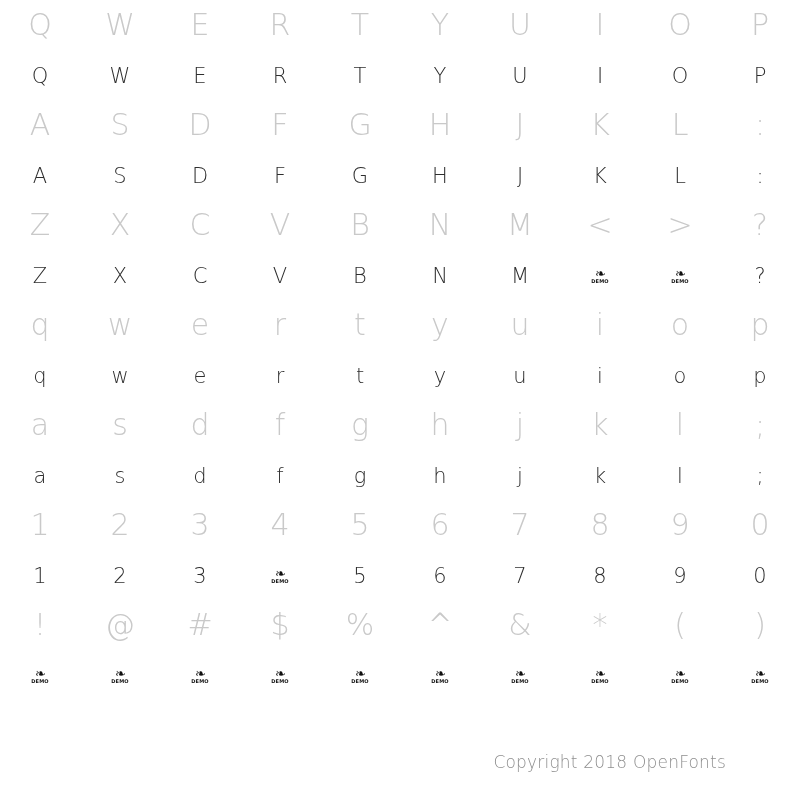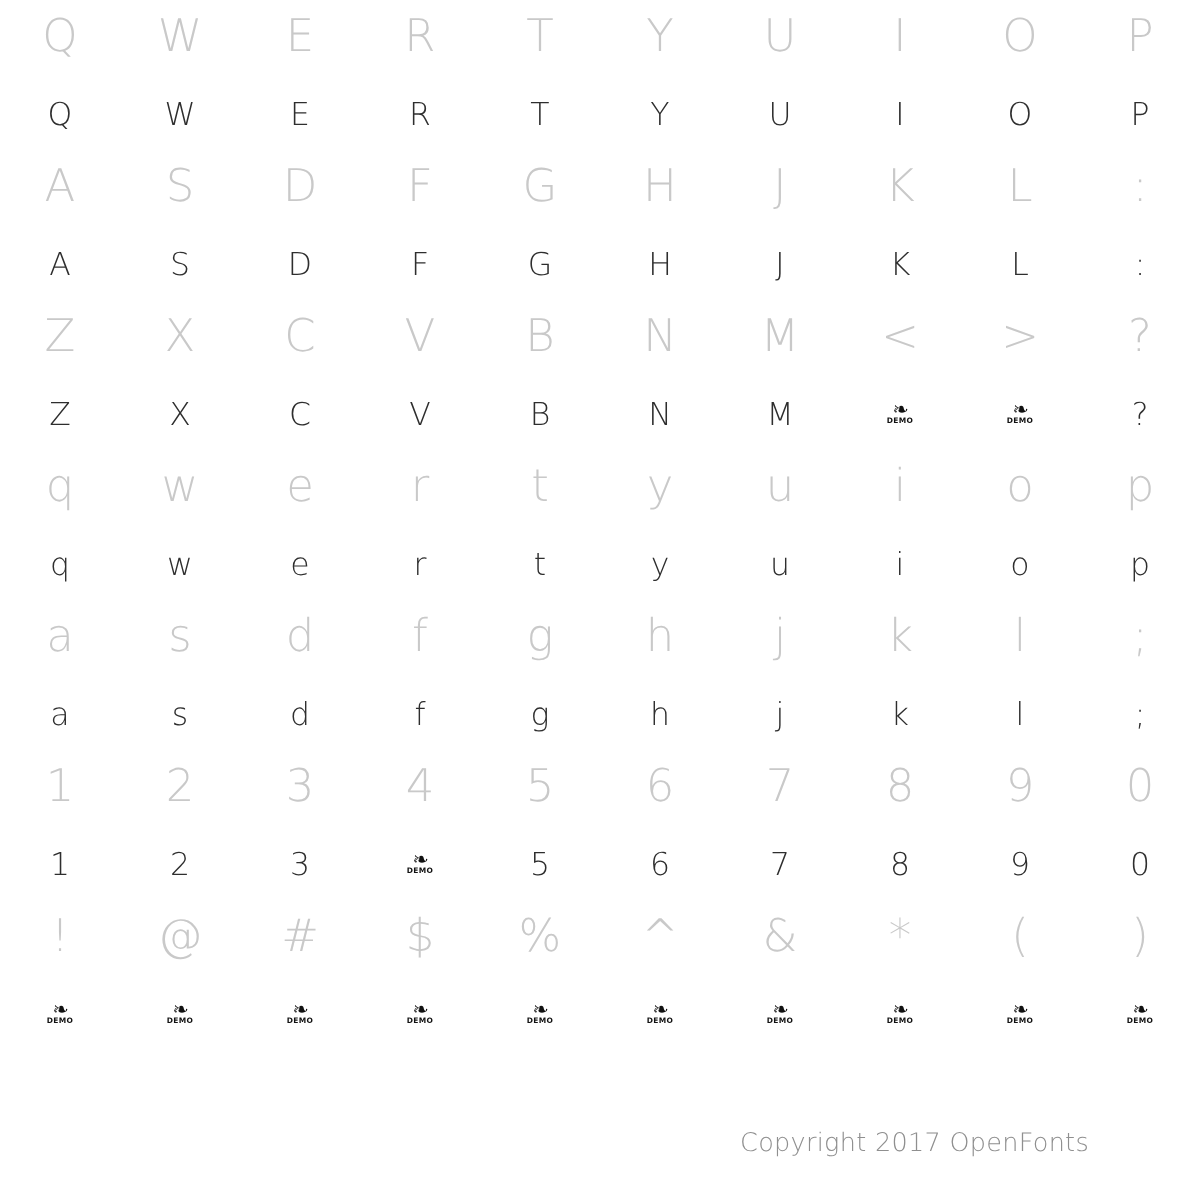--- a/index.html
+++ b/index.html
@@ -451,15 +451,15 @@
         <div class="ref">)</div>
         <div class="sample">
           <span class="demo-mark">
             <span class="leaf">❧</span>
             <span class="word">DEMO</span>
           </span>
         </div>
       </div>
     </div>
   <div class="footer">
-    <span class="copyright">Copyright 2017 OpenFonts</span>
+    <span class="copyright">Copyright 2018 OpenFonts</span>
   </div>
 </div>
 
 </body></html>

